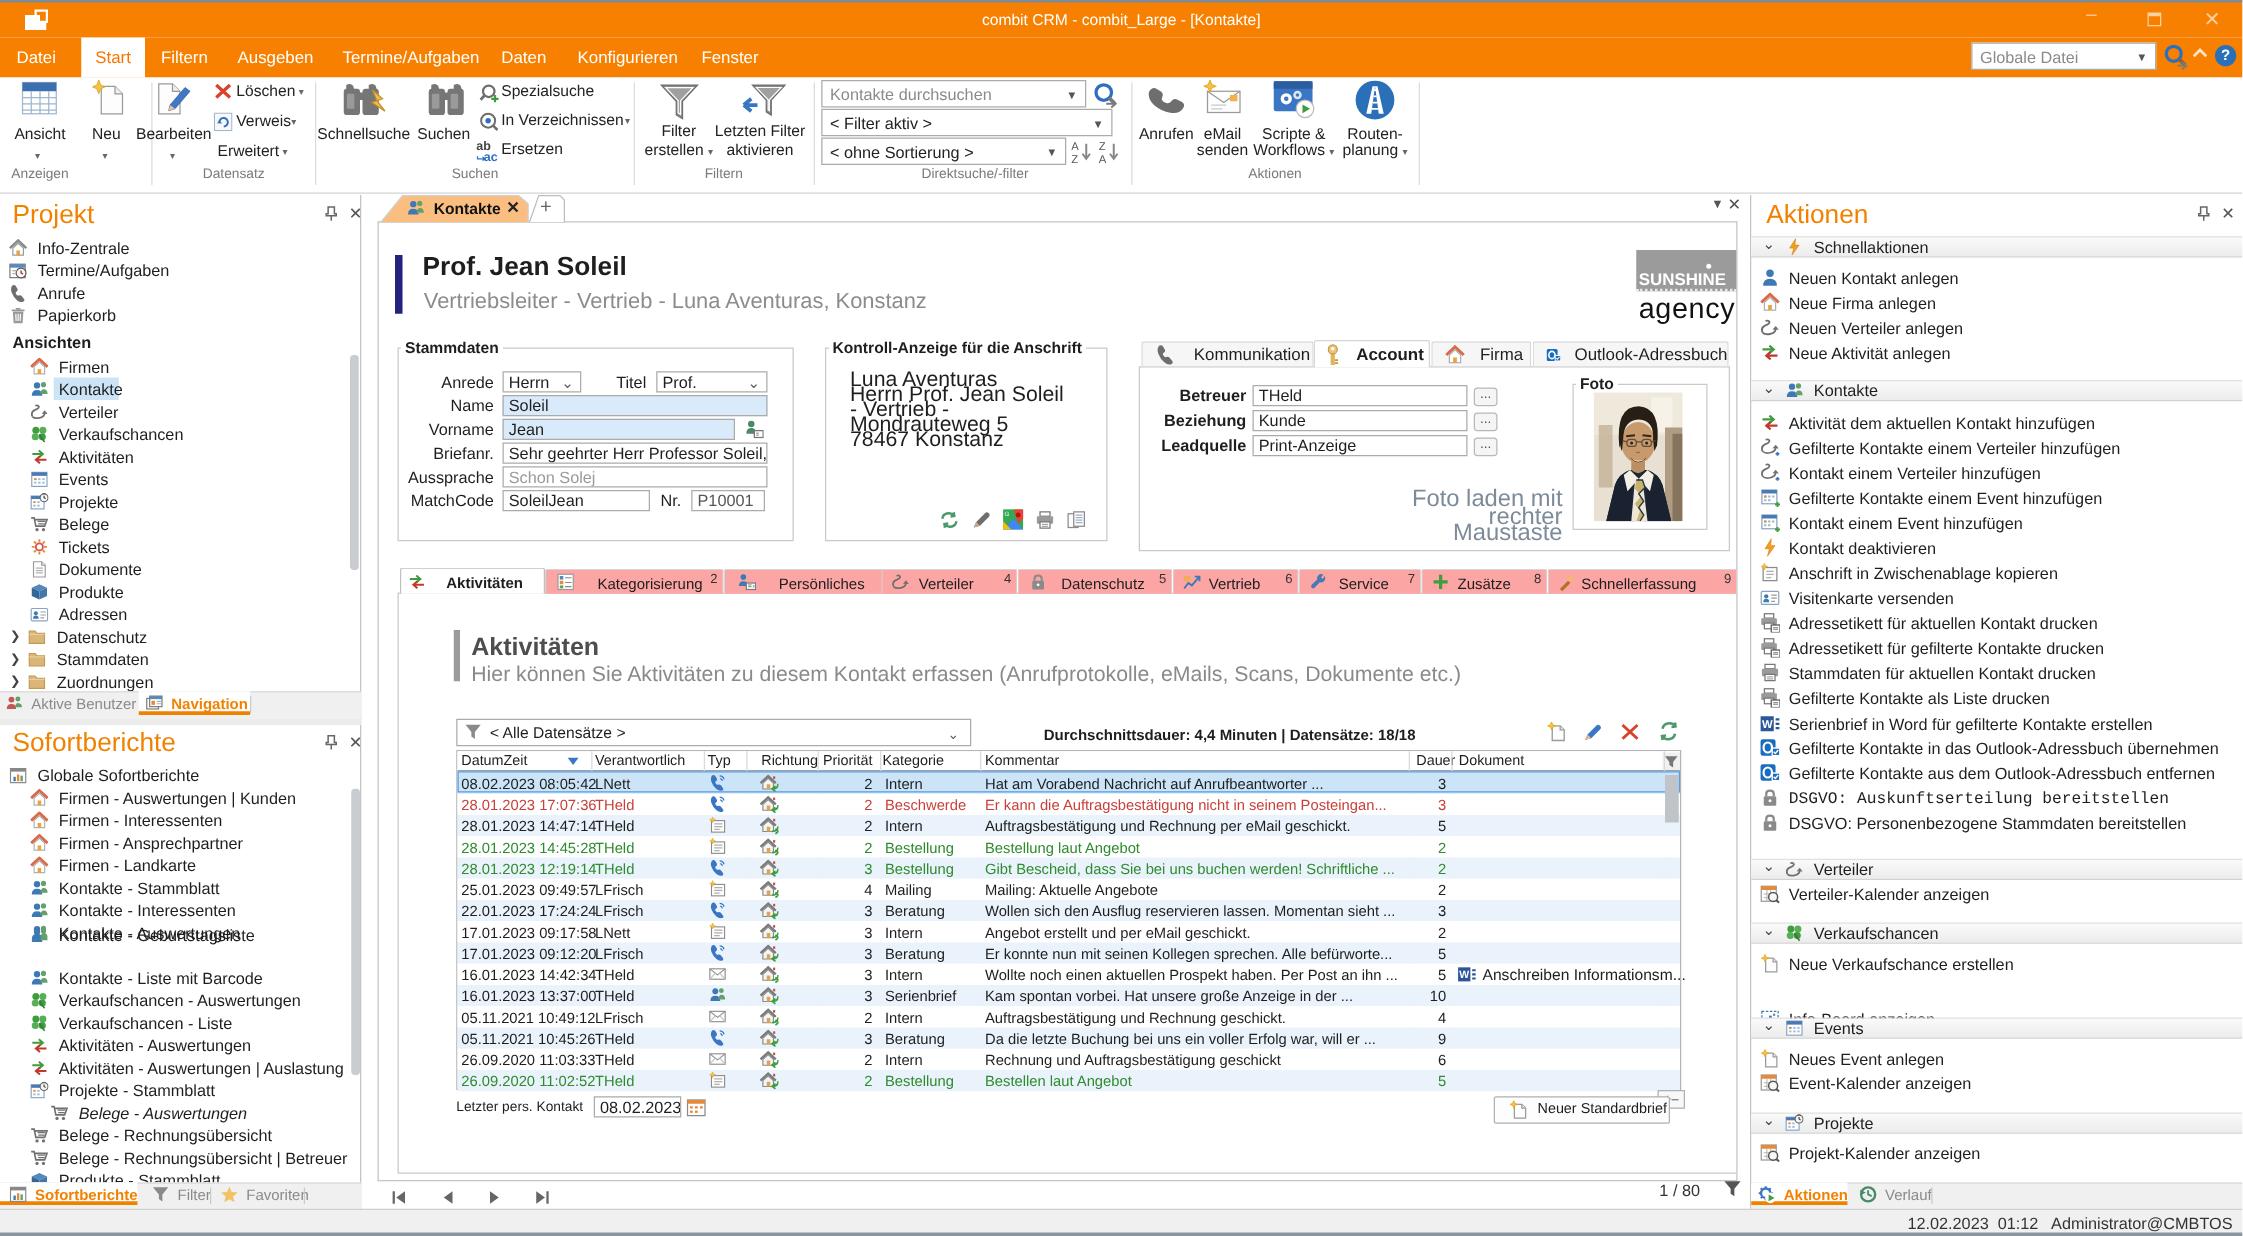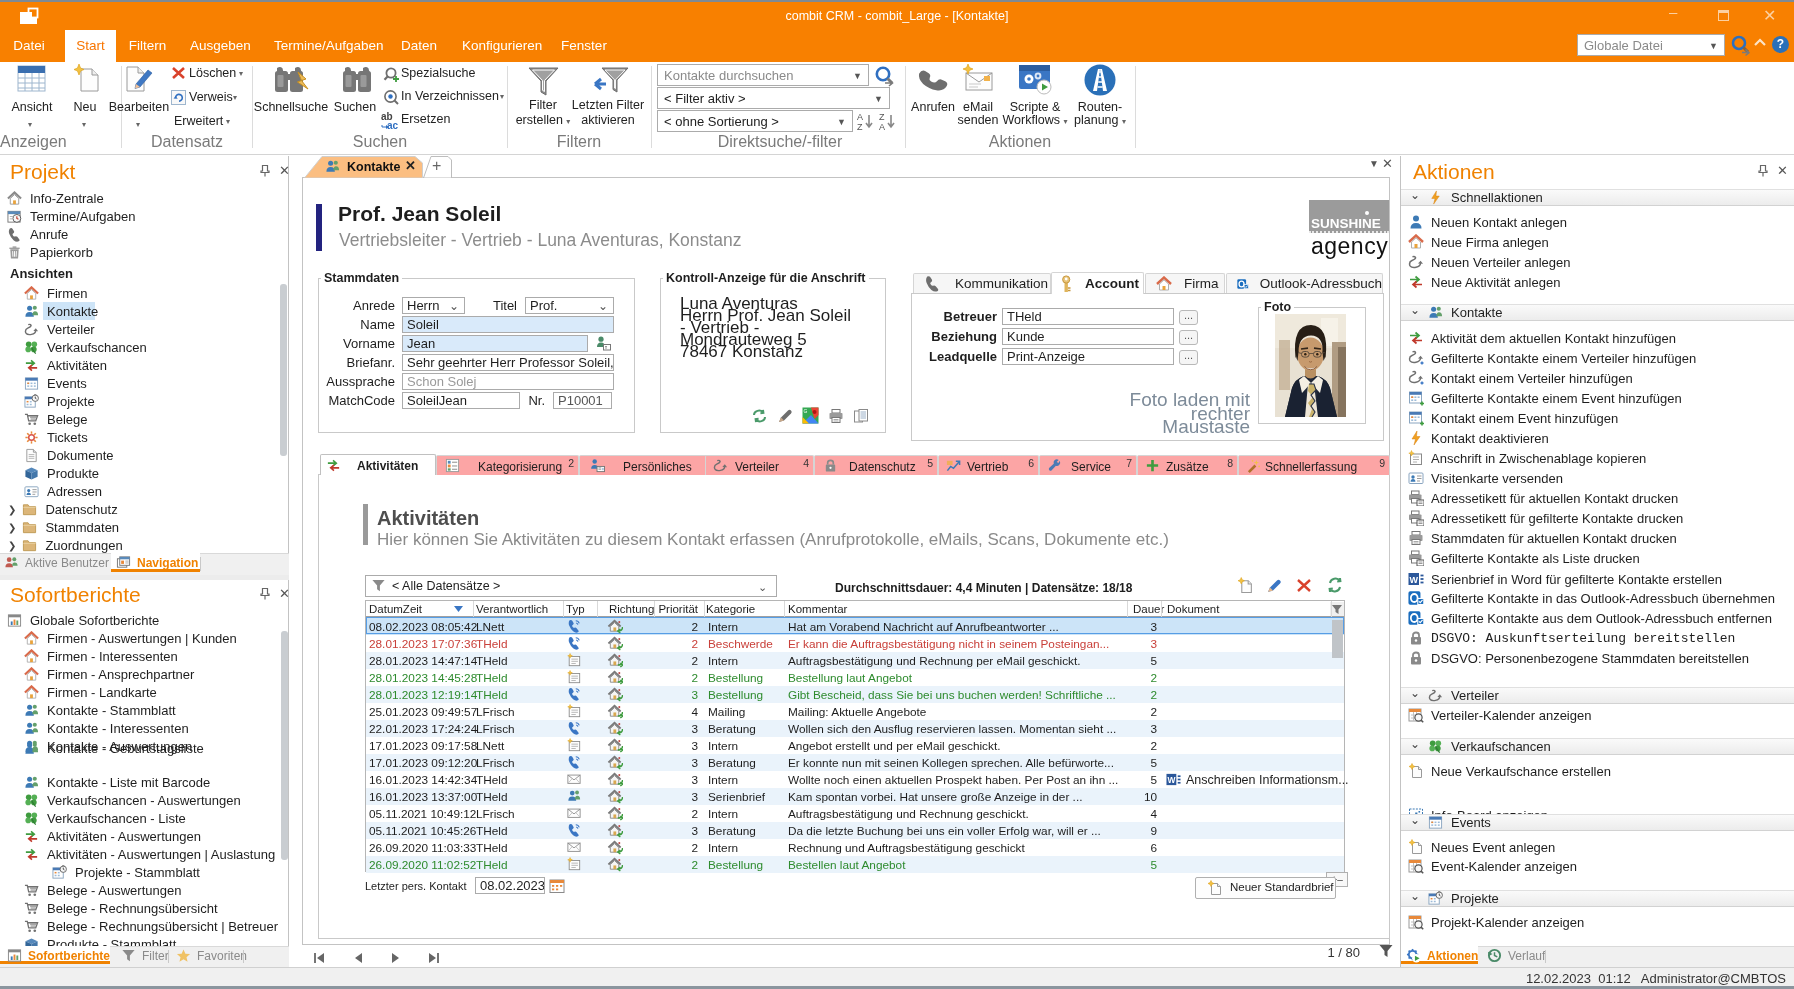--- a/index.html
+++ b/index.html
@@ -6,21 +6,21 @@
 body{font-family:"Liberation Sans",sans-serif;background:#fff;position:relative;}
 .abs{position:absolute;}
 #titlebar{left:0;top:0;width:1794px;height:30px;background:#f88000;border-top:2px solid #7e8a95;}
 #title{width:100%;text-align:center;color:#fff;font-size:12.5px;top:9px;}
 .winbtn{color:#fcd0a0;font-size:15px;top:6px;}
 #menurow{left:0;top:30px;width:1794px;height:32px;background:#f88000;}
 .menuitem{top:30px;height:32px;line-height:32px;color:#fff;font-size:13.5px;text-align:center;}
 .menuitem.active{background:#fff;color:#f87500;}
 #ribbon{left:0;top:62px;width:1794px;height:93px;background:#fff;border-bottom:1px solid #d4d4d4;}
 .rsep{width:1px;background:#dcdcdc;top:66px;height:82px;}
-.rlabel{color:#7a7a7a;font-size:16px;top:133px;text-align:center;white-space:nowrap;}
+.rlabel{color:#7a7a7a;font-size:11px;top:133px;text-align:center;white-space:nowrap;}
 .rtext{color:#222;font-size:12.5px;text-align:center;white-space:nowrap;}
 .rsmall{color:#222;font-size:12.5px;white-space:nowrap;}
 .darr{color:#666;font-size:8px;}
 .ribbox{border:1px solid #ababab;background:#fff;font-size:13px;color:#222;line-height:21px;padding-left:6px;white-space:nowrap;}
 .ribbox .ph{color:#8a8a8a;}
 .dd{position:absolute;right:6px;color:#555;font-size:8px;}
 svg{display:block;}
 .ptitle{color:#f08200;font-size:21px;white-space:nowrap;}
 .pbtn{color:#555;font-size:13px;}
 .trow{position:absolute;height:18px;display:flex;align-items:center;font-size:13px;color:#1e1e1e;white-space:nowrap;}
@@ -729,24 +729,24 @@
       </svg>Verkaufschancen - Auswertungen</div>
 <div class="trow" style="left:24px;top:204px;"><svg>
         <use href="#i-clover"></use>
       </svg>Verkaufschancen - Liste</div>
 <div class="trow" style="left:24px;top:222px;"><svg>
         <use href="#i-akt"></use>
       </svg>Aktivitäten - Auswertungen</div>
 <div class="trow" style="left:24px;top:240px;"><svg>
         <use href="#i-akt"></use>
       </svg>Aktivitäten - Auswertungen | Auslastung</div>
-<div class="trow" style="left:24px;top:258px;margin-left:28px;"><svg>
+<div class="trow" style="left:24px;top:258px;"><svg>
         <use href="#i-proj"></use>
       </svg>Projekte - Stammblatt</div>
-<div class="trow" style="left:24px;top:276px;"><svg>
+<div class="trow" style="left:40px;top:276px;font-style:italic;"><svg>
         <use href="#i-cart"></use>
       </svg>Belege - Auswertungen</div>
 <div class="trow" style="left:24px;top:294px;"><svg>
         <use href="#i-cart"></use>
       </svg>Belege - Rechnungsübersicht</div>
 <div class="trow" style="left:24px;top:312px;"><svg>
         <use href="#i-cart"></use>
       </svg>Belege - Rechnungsübersicht | Betreuer</div>
 <div class="trow" style="left:24px;top:330px;"><svg>
         <use href="#i-box"></use>

